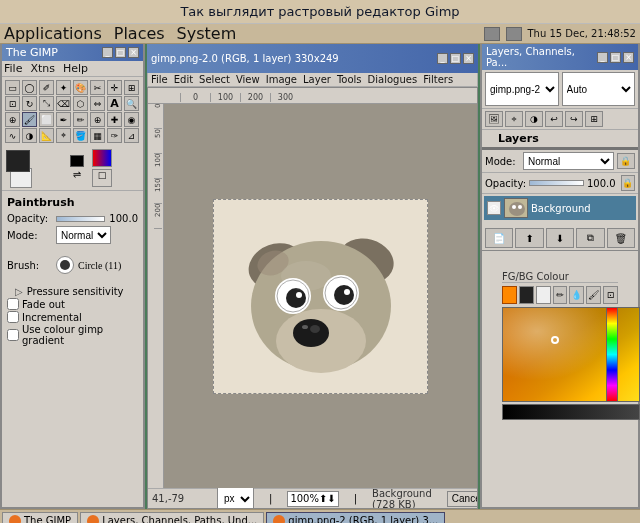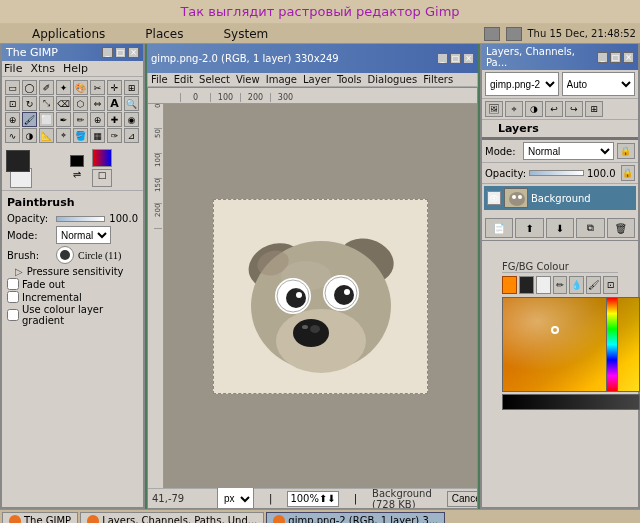--- a/index.html
+++ b/index.html
@@ -11,43 +11,42 @@
       font-size: 11px;
       background: #4a7c59;
     }
 
     
     .desktop-title {
       background: #d4c5a9;
       text-align: center;
       padding: 4px 0;
       font-size: 13px;
-      color: #a21caf;
+      color: #0f172a;
       border-bottom: 1px solid #bbb;
     }
 
     
     .system-bar {
       background: #c8b89a;
       height: 20px;
       display: flex;
       align-items: center;
       justify-content: space-between;
       padding: 0 4px;
       border-bottom: 1px solid #a09070;
     }
     .system-bar-left {
       display: flex;
       gap: 12px;
       align-items: center;
     }
     .system-bar-left span {
-      font-size: 12px;
+      font-size: 16px;
       color: #111;
-      margin-left: 28px;
     }
     .system-bar-right {
       display: flex;
       gap: 6px;
       align-items: center;
       font-size: 10px;
       color: #111;
     }
     .sys-icon {
       width: 16px;
@@ -192,21 +191,21 @@
     select.small-select {
       font-size: 10px;
       height: 18px;
       border: 1px solid #888;
       background: white;
     }
     .brush-row {
       display: flex;
       align-items: center;
       gap: 4px;
-      margin: 2px 0;
+      margin: 12px 0;
     }
     .brush-preview {
       width: 18px;
       height: 18px;
       background: white;
       border: 1px solid #888;
       border-radius: 50%;
       display: flex;
       align-items: center;
       justify-content: center;
@@ -429,21 +428,21 @@
       background: #d4cfc8;
       border-bottom: 1px solid #aaa;
       padding: 2px 3px;
       display: flex;
       gap: 3px;
       align-items: center;
     }
     .dropdown-select {
       flex: 1;
       font-size: 10px;
-      height: 24px;
+      height: 34px;
       border: 1px solid #888;
       background: white;
     }
     .layers-icons-row {
       display: flex;
       gap: 2px;
       padding: 2px 3px;
       border-bottom: 1px solid #aaa;
     }
     .layer-icon-btn {
@@ -725,21 +724,21 @@
       <div class="check-row">
         <input type="checkbox" style="">
         <label>Fade out</label>
       </div>
       <div class="check-row">
         <input type="checkbox" style="">
         <label>Incremental</label>
       </div>
       <div class="check-row">
         <input type="checkbox" style="">
-        <label>Use colour layer gradient</label>
+        <label>Use colour gimp gradient</label>
       </div>
     </div>
   </div>
 
   <div class="canvas-panel">
     <div class="canvas-titlebar">
       <span>gimp.png-2.0 (RGB, 1 layer) 330x249</span>
       <div class="canvas-titlebar-btns">
         <div class="win-btn">_</div>
         <div class="win-btn">□</div>

